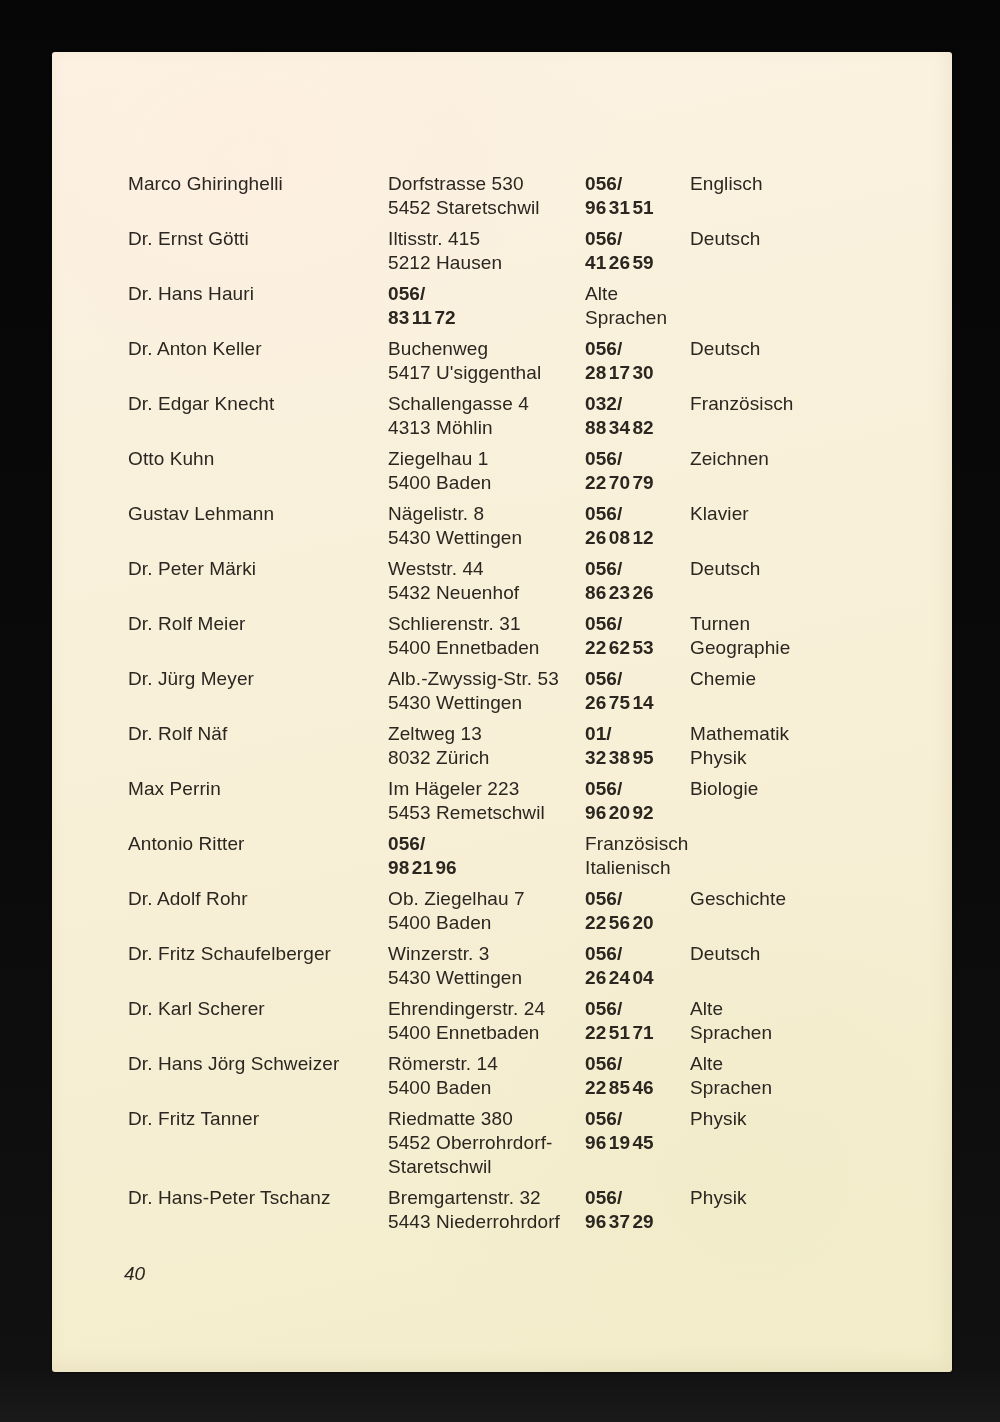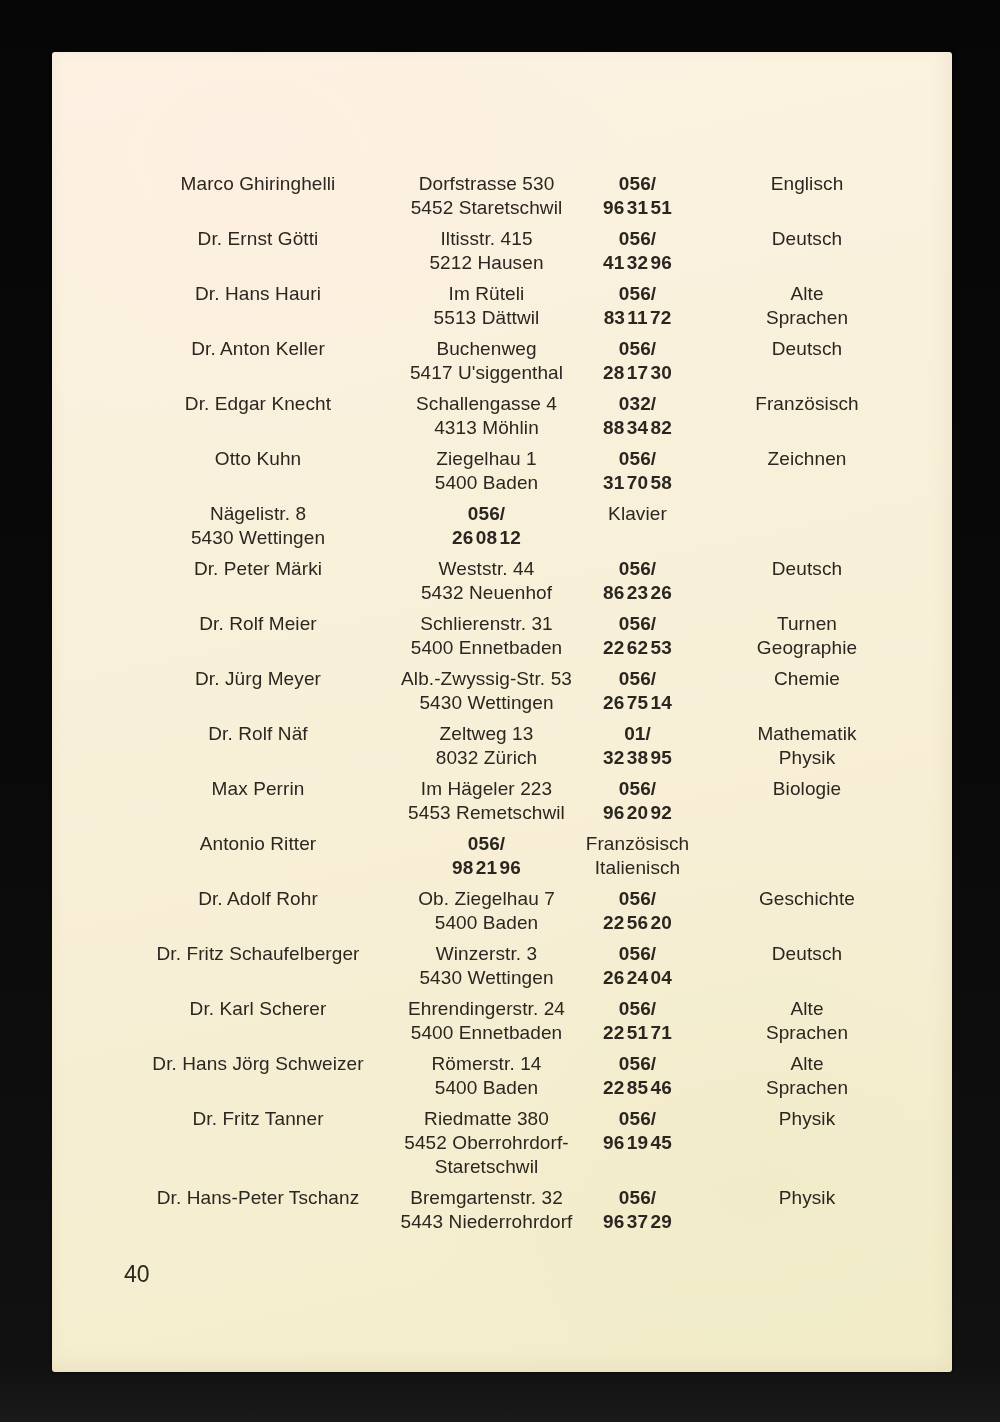--- a/index.html
+++ b/index.html
@@ -9,21 +9,20 @@
     height: 1422px;
     overflow: hidden;
     background: #070707;
     font-family: "Liberation Sans", sans-serif;
   }
   .scan-bed {
     position: relative;
     width: 1000px;
     height: 1422px;
     background: linear-gradient(180deg, #060606 0%, #0a0a0a 55%, #111 96%, #1a1a1a 100%);
-    text-align: center;
   }
   .paper {
     position: absolute;
     left: 52px;
     top: 52px;
     width: 900px;
     height: 1320px;
     border-radius: 3px;
     background:
       radial-gradient(ellipse 60% 30% at 22% 8%, rgba(255, 238, 226, 0.55), rgba(255,238,226,0) 70%),
@@ -47,23 +46,24 @@
     line-height: 24px;
     color: #2b2620;
     letter-spacing: 0.1px;
   }
   .cell .line { min-height: 24px; }
   .cell.phone { word-spacing: -3px; font-weight: bold; }
   .page-number {
     position: absolute;
     left: 72px;
     top: 1210px;
-    font-size: 23px;
+    font-size: 19px;
     line-height: 24px;
     color: #2b2620;
+    font-style: italic;
   }
 </style>
 </head>
 <body>
 
 <div class="scan-bed">
   <div class="paper">
     <div class="directory">
   <div class="row">
     <div class="cell name">Marco Ghiringhelli</div>
@@ -81,33 +81,29 @@
   </div>
 
   <div class="row">
     <div class="cell name">Dr. Ernst Götti</div>
     <div class="cell address">
             <div class="line">Iltisstr. 415</div>
             <div class="line">5212 Hausen</div>
           </div>
     <div class="cell phone">
             <div class="line">056/</div>
-            <div class="line">41 32 96</div>
+            <div class="line">41 26 59</div>
           </div>
     <div class="cell subject">
             <div class="line">Deutsch</div>
           </div>
   </div>
 
   <div class="row">
     <div class="cell name">Dr. Hans Hauri</div>
-    <div class="cell address">
-            <div class="line">Im Rüteli</div>
-            <div class="line">5513 Dättwil</div>
-          </div>
     <div class="cell phone">
             <div class="line">056/</div>
             <div class="line">83 11 72</div>
           </div>
     <div class="cell subject">
             <div class="line">Alte</div>
             <div class="line">Sprachen</div>
           </div>
   </div>
 
@@ -142,28 +138,29 @@
   </div>
 
   <div class="row">
     <div class="cell name">Otto Kuhn</div>
     <div class="cell address">
             <div class="line">Ziegelhau 1</div>
             <div class="line">5400 Baden</div>
           </div>
     <div class="cell phone">
             <div class="line">056/</div>
-            <div class="line">31 70 58</div>
+            <div class="line">22 70 79</div>
           </div>
     <div class="cell subject">
             <div class="line">Zeichnen</div>
           </div>
   </div>
 
   <div class="row">
+    <div class="cell name">Gustav Lehmann</div>
     <div class="cell address">
             <div class="line">Nägelistr. 8</div>
             <div class="line">5430 Wettingen</div>
           </div>
     <div class="cell phone">
             <div class="line">056/</div>
             <div class="line">26 08 12</div>
           </div>
     <div class="cell subject">
             <div class="line">Klavier</div>

